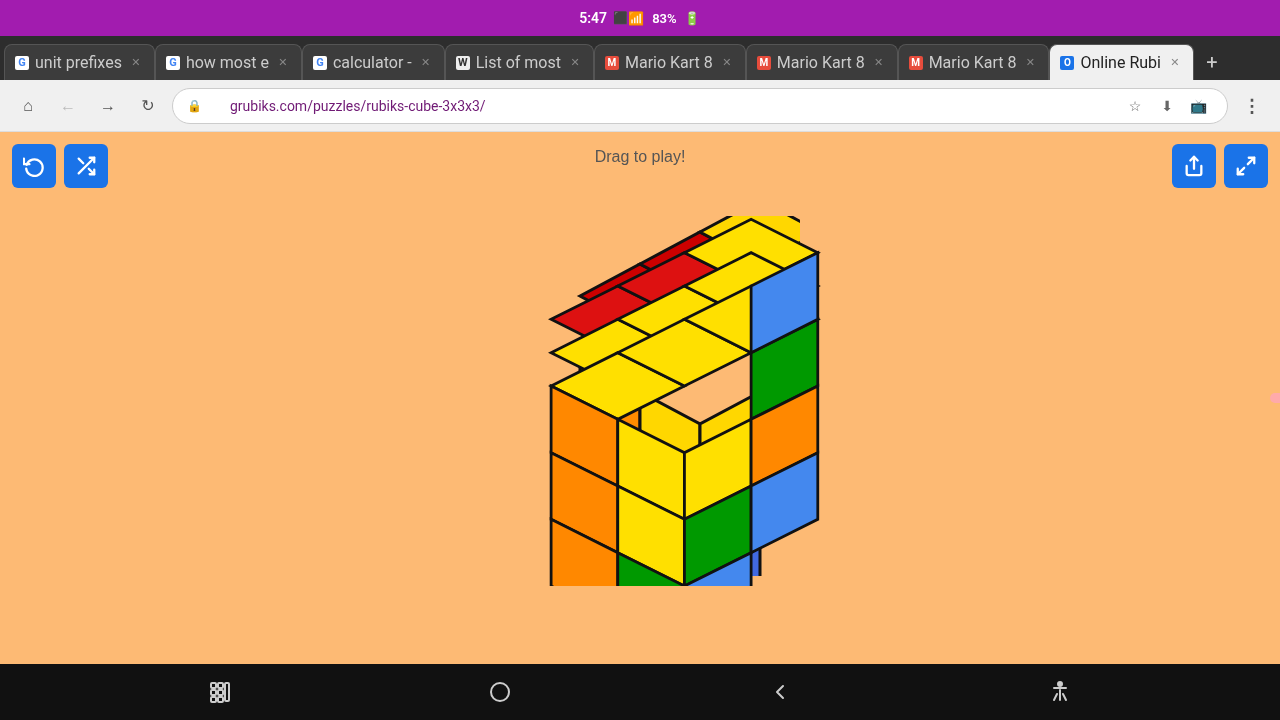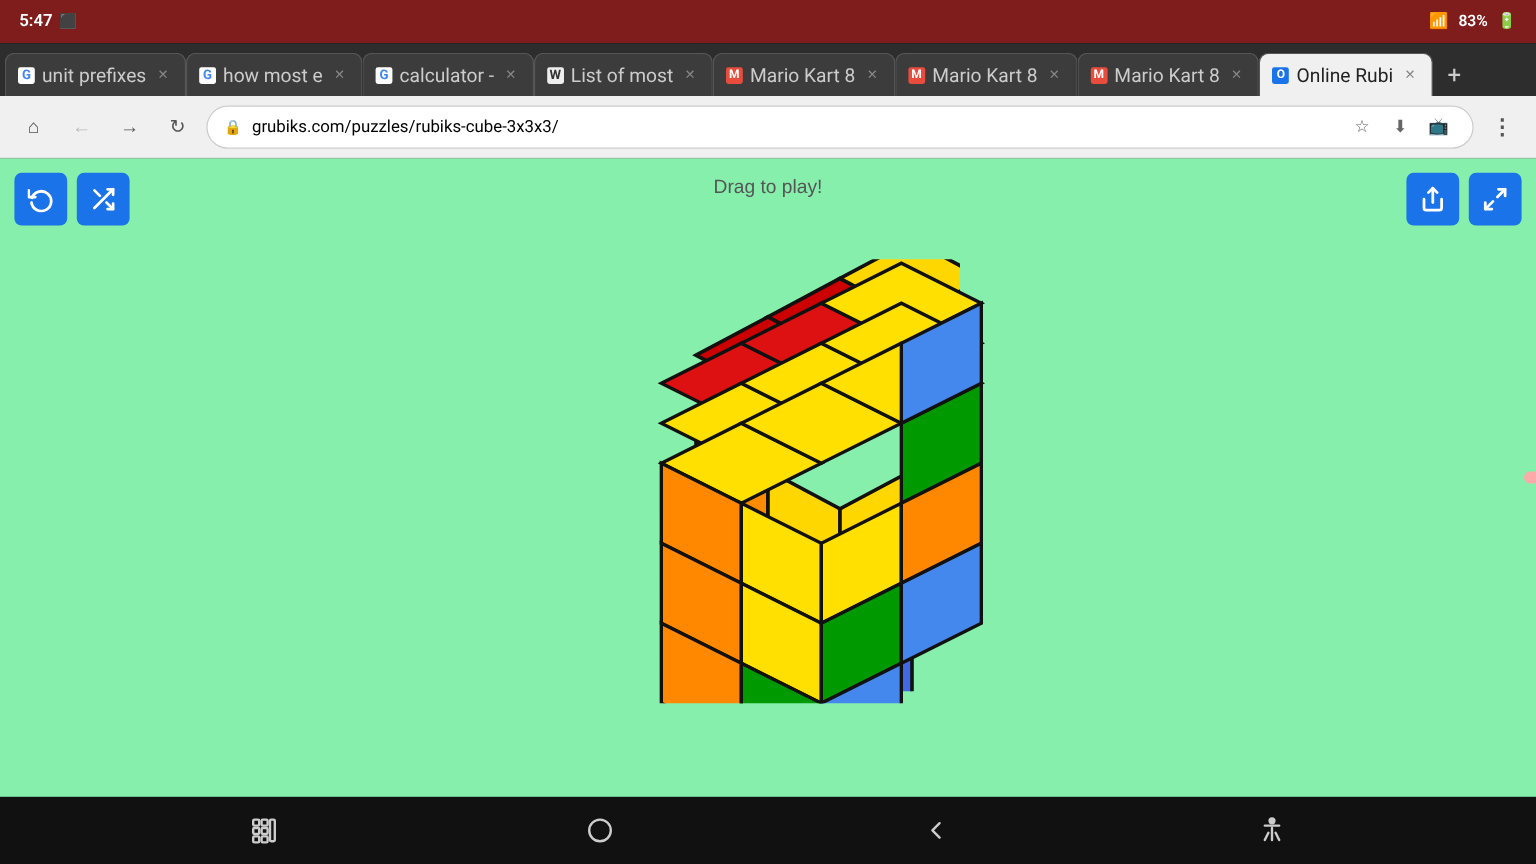--- a/index.html
+++ b/index.html
@@ -1,24 +1,24 @@
 <!DOCTYPE html>
 <html><head>
   <meta charset="utf-8">
   <style>
     * { margin: 0; padding: 0; box-sizing: border-box; }
     body { background: #000; width: 1280px; height: 720px; font-family: 'Roboto', Arial, sans-serif; overflow: hidden; user-select: none; }
 
     
     .status-bar {
-      background: #7f1d1d;
+      background: #a21caf;
       height: 36px;
       display: flex;
       align-items: center;
-      justify-content: space-between;
+      justify-content: center;
       padding: 0 16px;
       color: #fff;
       font-size: 14px;
       font-weight: 600;
     }
     .status-left { display: flex; align-items: center; gap: 6px; }
     .status-right { display: flex; align-items: center; gap: 8px; font-size: 13px; }
 
     
     .tab-bar {
@@ -108,39 +108,39 @@
       border-radius: 20px;
       border: 1px solid #ccc;
       display: flex;
       align-items: center;
       padding: 0 14px;
       gap: 8px;
       font-size: 14px;
       color: #333;
     }
     .lock-icon { color: #888; font-size: 12px; }
-    .url-text { flex: 1; font-size: 14px; color: #000000; }
+    .url-text { flex: 1; font-size: 14px; color: #701a75; margin-left: 20px; }
     .url-actions { display: flex; gap: 4px; }
     .url-action-btn {
       width: 28px; height: 28px;
       border-radius: 50%;
       display: flex; align-items: center; justify-content: center;
       cursor: pointer; color: #666; font-size: 14px;
     }
     .more-btn {
       width: 32px; height: 32px;
       border-radius: 50%;
       display: flex; align-items: center; justify-content: center;
       cursor: pointer; color: #555; font-size: 18px; font-weight: bold;
       flex-shrink: 0;
     }
 
     
     .page-content {
-      background: #86efac;
+      background: #fdba74;
       height: calc(720px - 36px - 44px - 52px - 56px);
       position: relative;
       overflow: hidden;
     }
 
     
     .page-toolbar {
       position: absolute;
       top: 12px;
       left: 12px;

